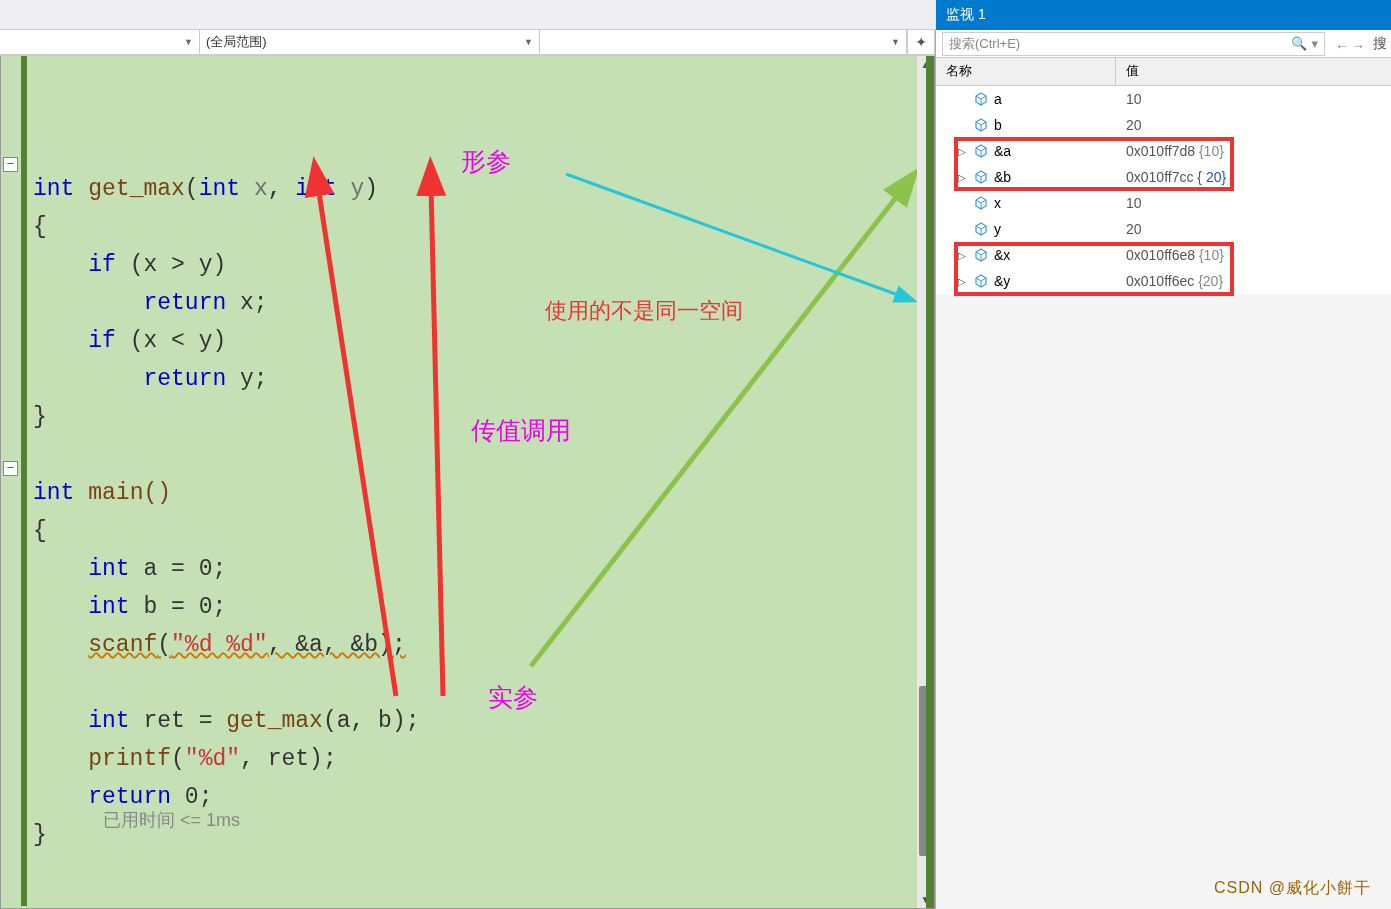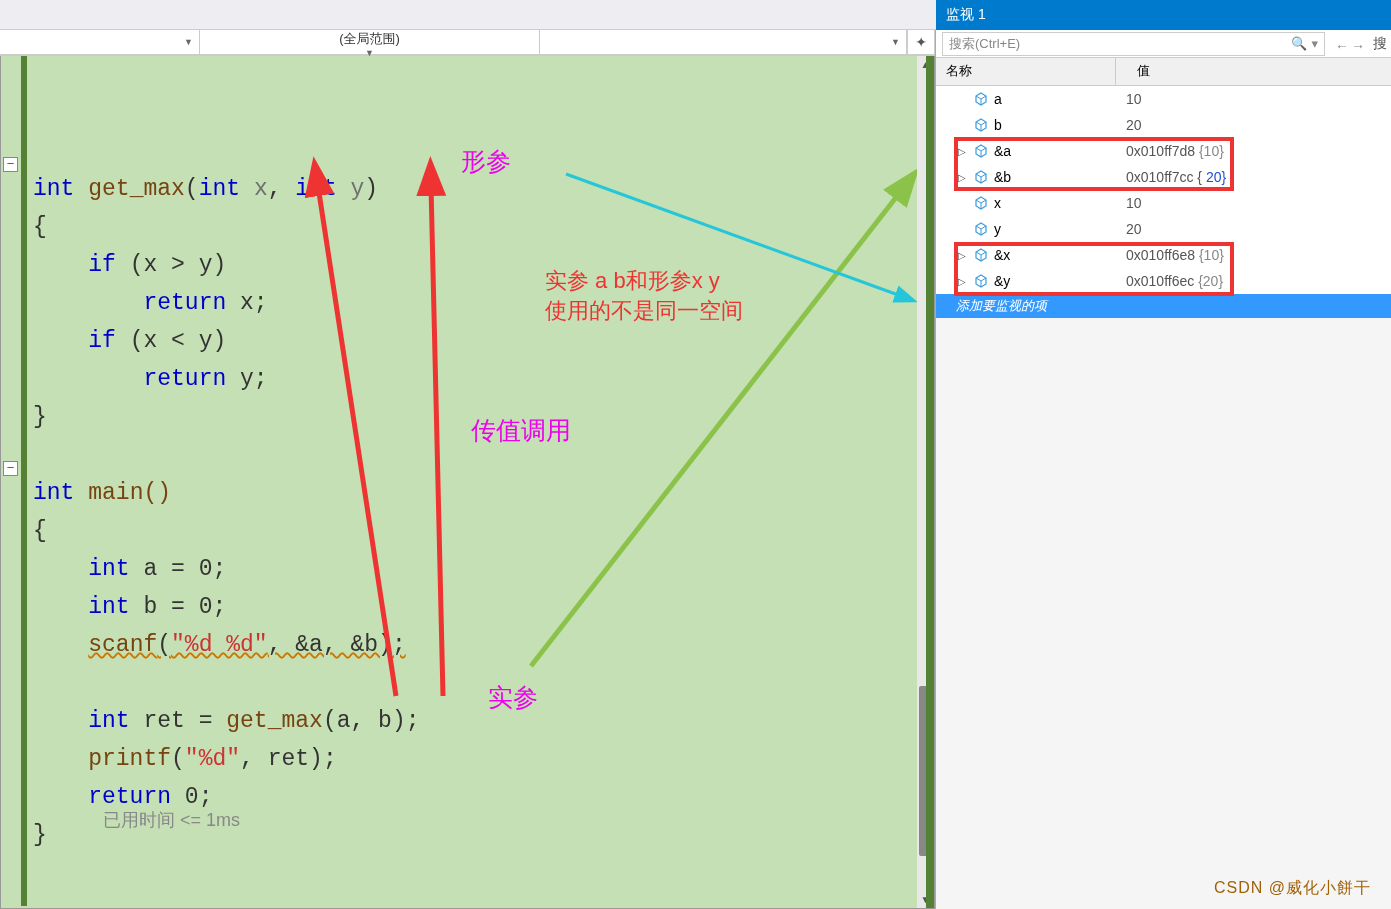--- a/index.html
+++ b/index.html
@@ -63,21 +63,21 @@
       height: 100%;
       display: flex;
       align-items: center;
       justify-content: space-between;
       padding: 0 6px;
       font-size: 13px;
       color: #333;
     }
     .dropdown .arrow { color: #666; font-size: 9px; }
     .dd1 { width: 200px; }
-    .dd2 { width: 340px; flex-direction: column; }
+    .dd2 { width: 340px; }
     .dd3 { flex: 1; }
     .swap-btn {
       width: 28px;
       border: 1px solid #ccc;
       border-top: none;
       display: flex;
       align-items: center;
       justify-content: center;
       font-size: 14px;
       color: #555;
@@ -233,21 +233,20 @@
     .truncated-label {
       padding: 0 4px;
       color: #555;
     }
     .watch-header {
       display: flex;
       height: 28px;
       background: #f0f0f0;
       border-bottom: 1px solid #ccc;
       font-size: 13px;
-      gap: 11px;
     }
     .watch-col-name {
       width: 180px;
       padding: 4px 10px;
       border-right: 1px solid #ccc;
     }
     .watch-col-value {
       flex: 1;
       padding: 4px 10px;
     }
@@ -374,21 +373,20 @@
 <span class="ty">    int</span><span> ret = </span><span class="fn">get_max</span><span>(a, b);</span>
 <span class="fn">    printf</span><span>(</span><span class="str">"%d"</span><span>, ret);</span>
 <span class="kw">    return</span><span> 0;</span>
 <span>}</span></div>
 
       <div class="timing-label">已用时间 &lt;= 1ms</div>
 
       <div class="annotation" style="left:460px; top:89px;text-align:right;">形参</div>
       <div class="annotation" style="left:470px; top:358px;">传值调用</div>
       <div class="annotation" style="left:487px; top:625px;text-align:center;">实参</div>
-      <div class="annotation red" style="left:544px; top:210px;">实参 a b和形参x y</div>
       <div class="annotation red" style="left:544px; top:240px;">使用的不是同一空间</div>
 
       <svg class="arrows" width="935" height="850">
         <defs>
           <marker id="arrRed" markerWidth="10" markerHeight="10" refX="2" refY="3" orient="auto">
               <path d="M0,0 L0,6 L8,3 z" fill="#ee3333"></path>
             </marker>
           <marker id="arrGreen" markerWidth="10" markerHeight="10" refX="2" refY="3" orient="auto">
               <path d="M0,0 L0,6 L8,3 z" fill="#8bc34a"></path>
             </marker>
@@ -525,20 +523,19 @@
               <svg width="14" height="14" viewBox="0 0 14 14">
                 <path d="M7 1 L12 4 L12 10 L7 13 L2 10 L2 4 Z" fill="none" stroke="#3a9bdc" stroke-width="1.2"></path>
                 <path d="M2 4 L7 7 L12 4 M7 7 L7 13" fill="none" stroke="#3a9bdc" stroke-width="1"></path>
               </svg>
             </span>
             <span>&amp;y</span>
           </div>
           <div class="value-cell">0x010ff6ec <span style="color:#888;">{20}</span></div>
         </div>
       </div>
-    <div class="add-watch-row">添加要监视的项</div>
 
     <div class="red-box" style="left:18px; top:107px; width:280px; height:54px;"></div>
     <div class="red-box" style="left:18px; top:212px; width:280px; height:54px;"></div>
   </div>
 </div>
 
 <div class="csdn-watermark">CSDN @威化小餅干</div>
 
 </body></html>

